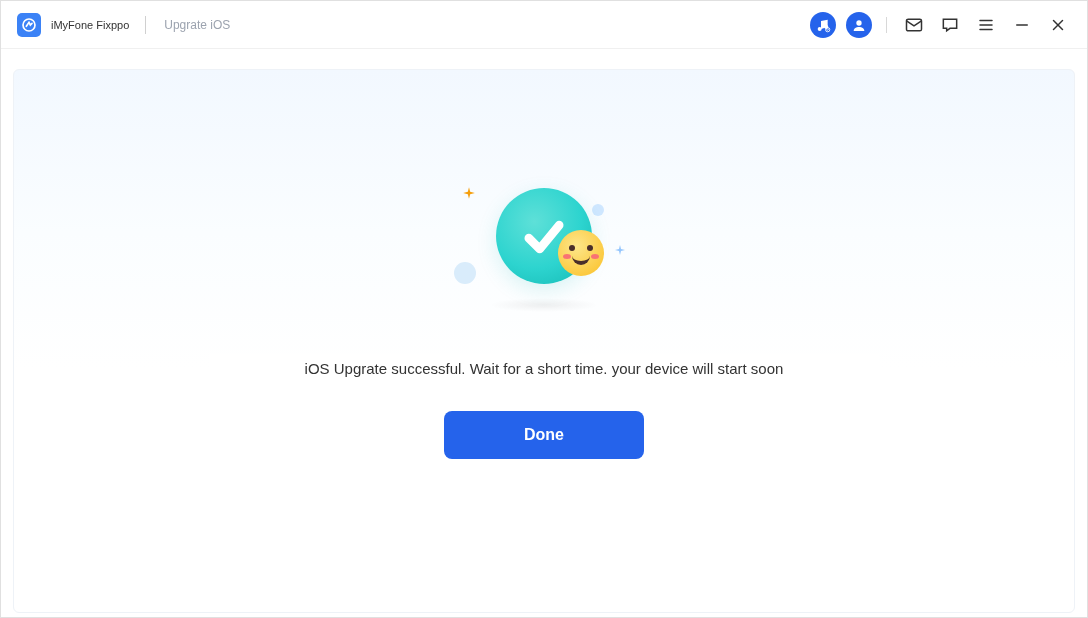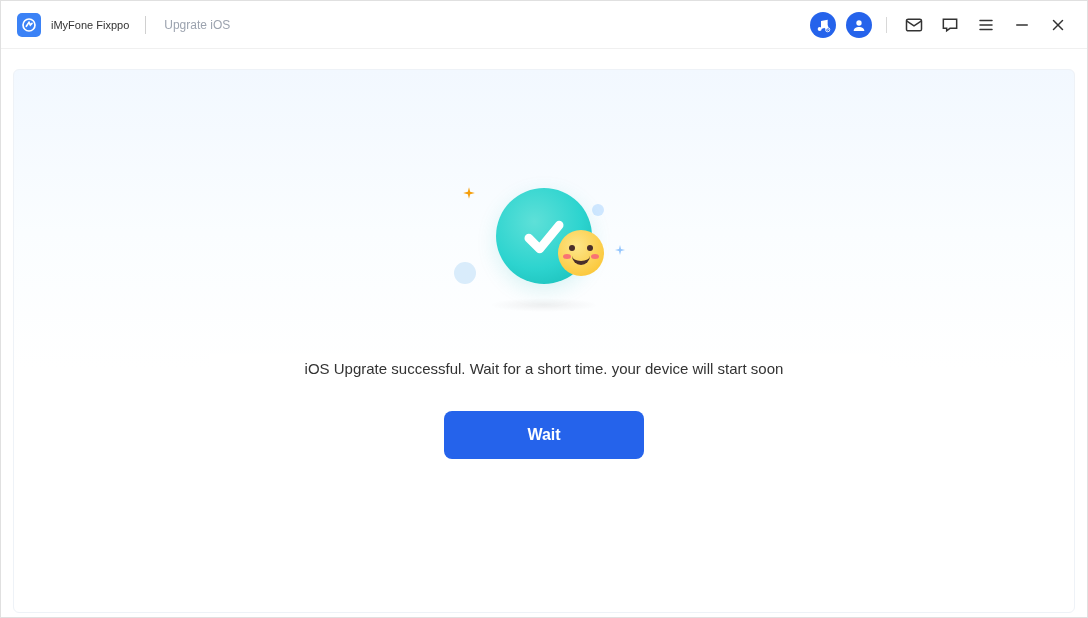--- a/index.html
+++ b/index.html
@@ -298,16 +298,16 @@
           <div class="eye l"></div>
           <div class="eye r"></div>
           <div class="blush l"></div>
           <div class="blush r"></div>
           <div class="mouth"></div>
         </div>
       </div>
 
       <div class="status-text">iOS Upgrate successful. Wait for a short time. your device will start soon</div>
 
-      <button class="done-btn">Wait</button>
+      <button class="done-btn">Done</button>
     </div>
   </div>
 </div>
 
 </body></html>

